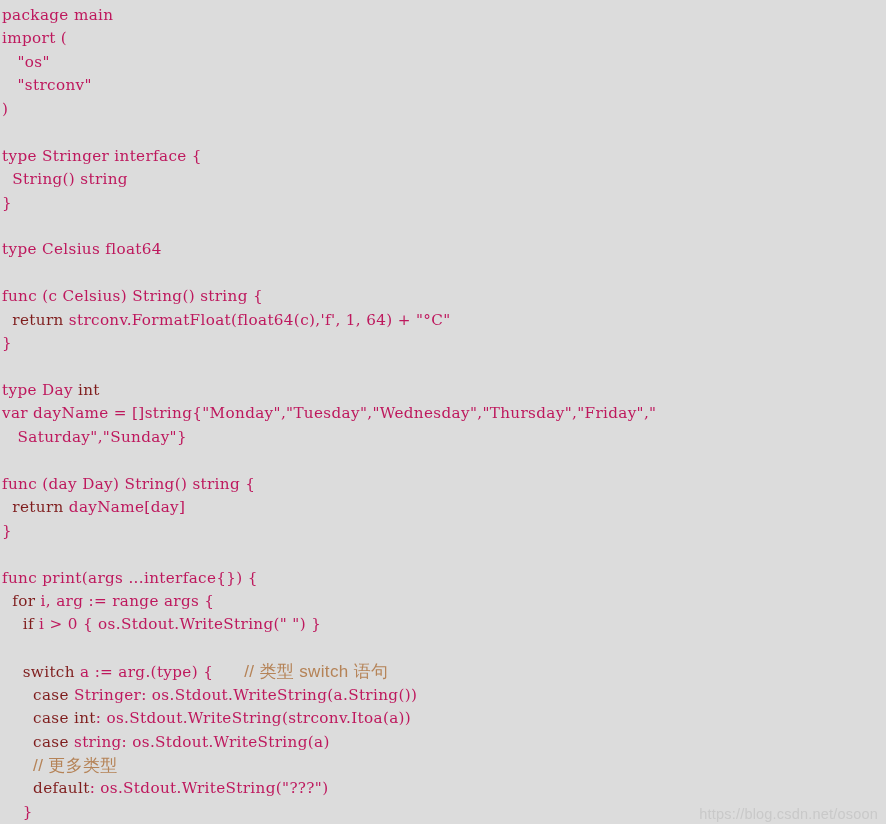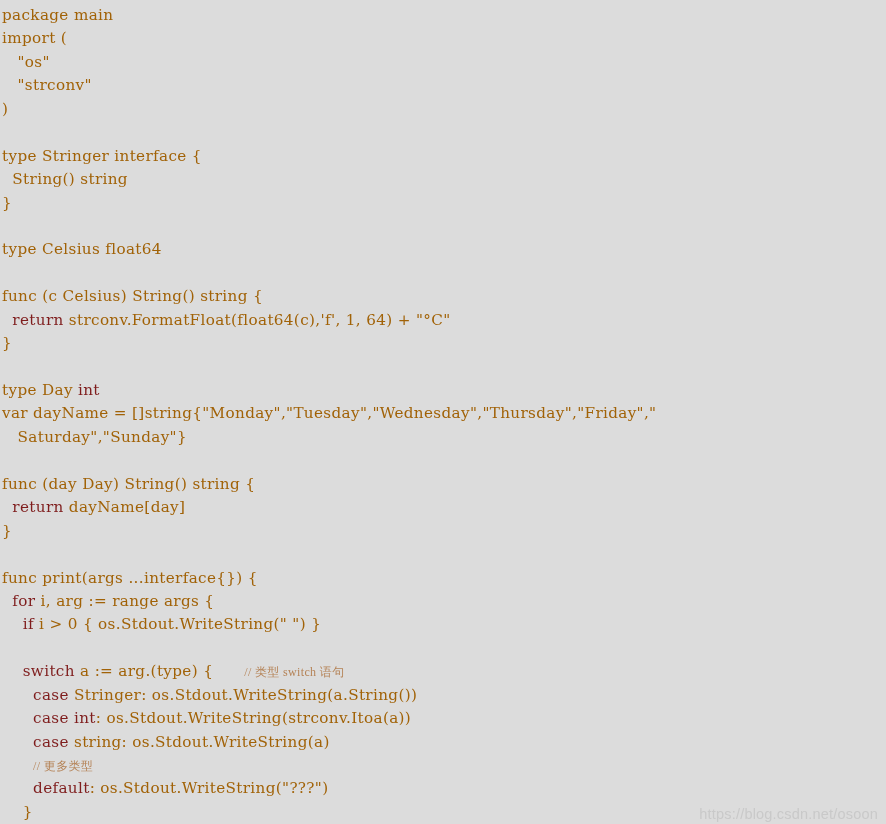--- a/index.html
+++ b/index.html
@@ -33,24 +33,24 @@
 
   .ln {
     display: block;
     height: 23.45px;
     white-space: pre;
   }
 
   
   .kw   { color: #7f1d1d; }          
   .cmt  { color: #b58357; }          
-  .plain{ color: #a16207; }
+  .plain{ color: #be185d; }
 
   
-  .cjk { font-family: Liberation Serif, serif; font-size: 12px; margin-top: 22px; }
+  .cjk { font-family: Liberation Sans, sans-serif; font-size: 17px; margin-top: 22px; }
 
   #watermark {
     position: absolute;
     right: 8px;
     bottom: 2px;
     font-family: "Liberation Sans", "DejaVu Sans", sans-serif;
     font-size: 14.5px;
     color: #c9c9c9;
     letter-spacing: 0.2px;
     user-select: none;

